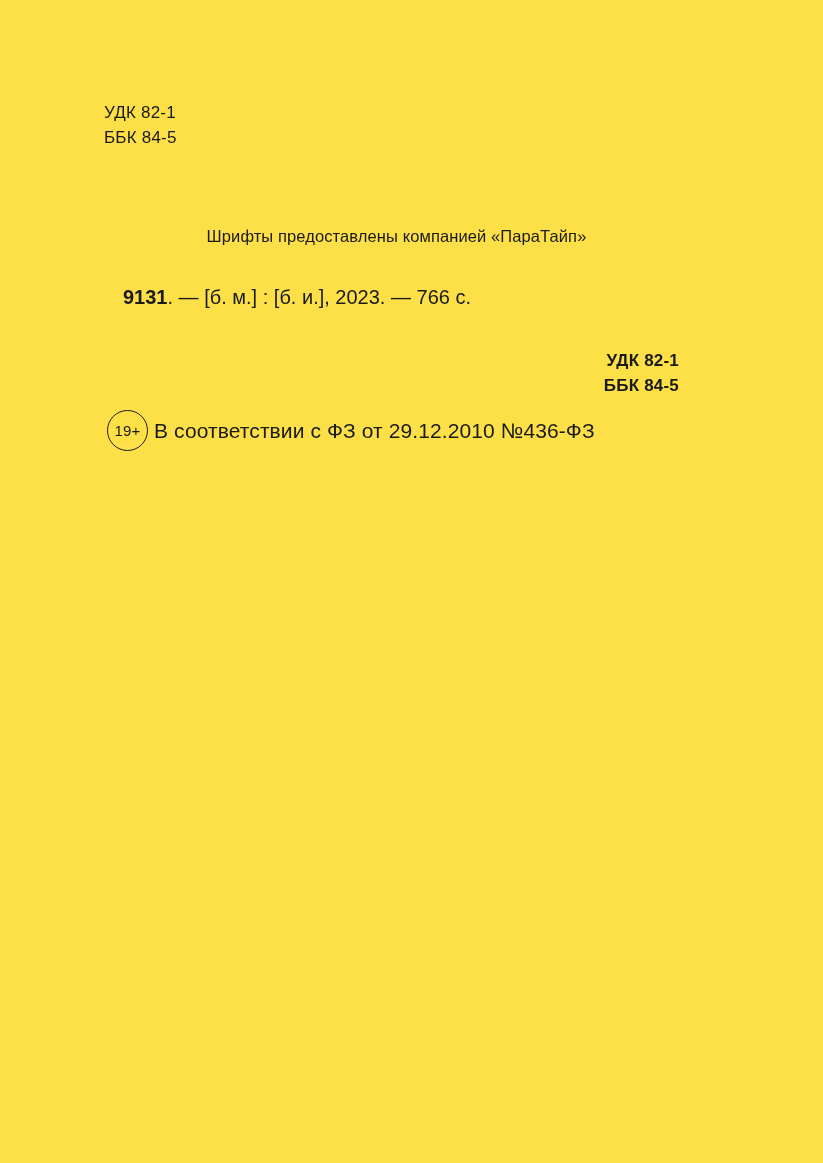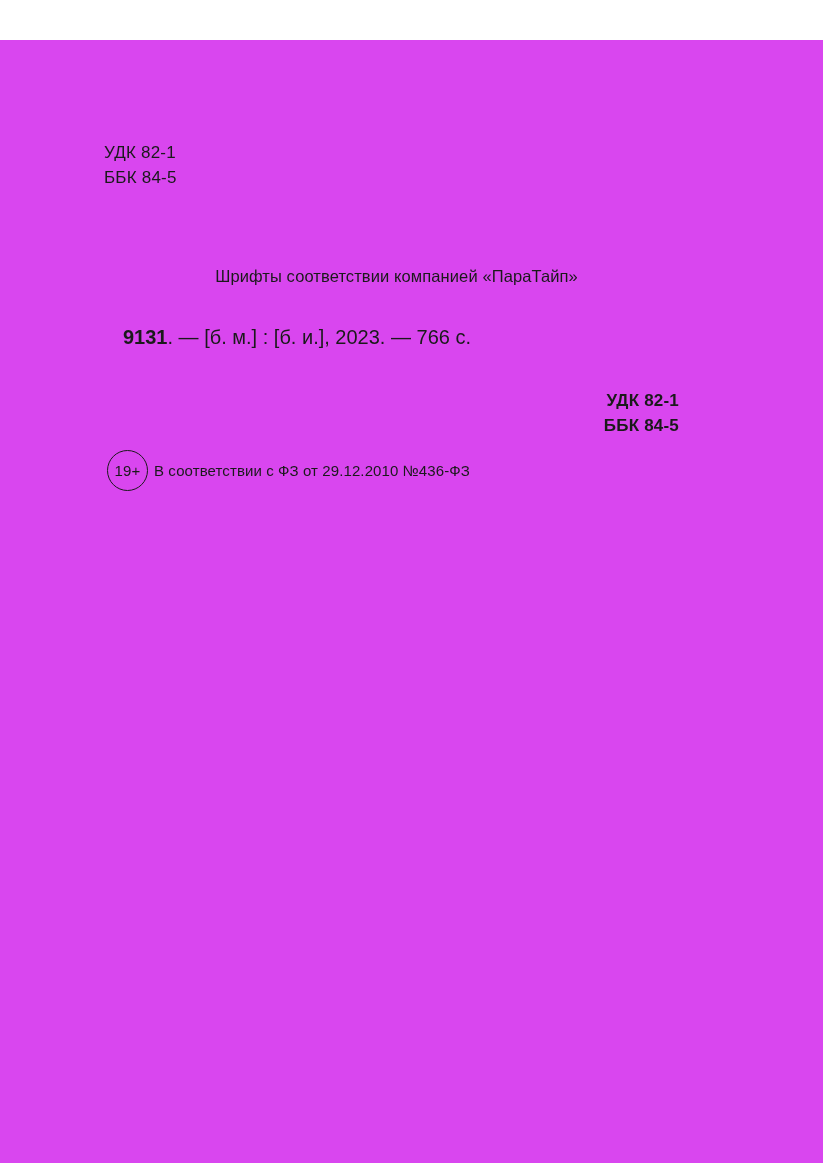--- a/index.html
+++ b/index.html
@@ -11,22 +11,21 @@
     width: 823px;
     height: 1163px;
     position: relative;
     font-family: "Liberation Sans", sans-serif;
     color: #1a1a1a;
     overflow: hidden;
   }
   .page {
     position: absolute;
     inset: 0;
-    background: #d946ef;
-    margin-top: 40px;
+    background: #fde047;
   }
 
   
   .udk-block {
     position: absolute;
     left: 104px;
     top: 100px;
     font-size: 17px;
     line-height: 25px;
     letter-spacing: 0.2px;
@@ -88,35 +87,35 @@
     border-radius: 50%;
     display: flex;
     align-items: center;
     justify-content: center;
     font-size: 15px;
     letter-spacing: 0.2px;
     box-sizing: border-box;
   }
   .age-note {
     margin-left: 6px;
-    font-size: 15px;
+    font-size: 21px;
     letter-spacing: 0.1px;
   }
 </style>
 </head>
 <body>
 
 <div class="page">
 
   <div class="udk-block">
     <div class="line">УДК 82-1</div>
     <div class="line">ББК 84-5</div>
   </div>
 
-  <div class="fonts-credit">Шрифты соответствии компанией «ПараТайп»</div>
+  <div class="fonts-credit">Шрифты предоставлены компанией «ПараТайп»</div>
 
   <div class="biblio">
     <div class="first-line"><span class="rec-num">9131</span><span>. — [б. м.] : [б. и.], 2023. — 766 с.</span></div>
   </div>
 
   <div class="udk-right">
     <div>УДК 82-1</div>
     <div>ББК 84-5</div>
   </div>
 

